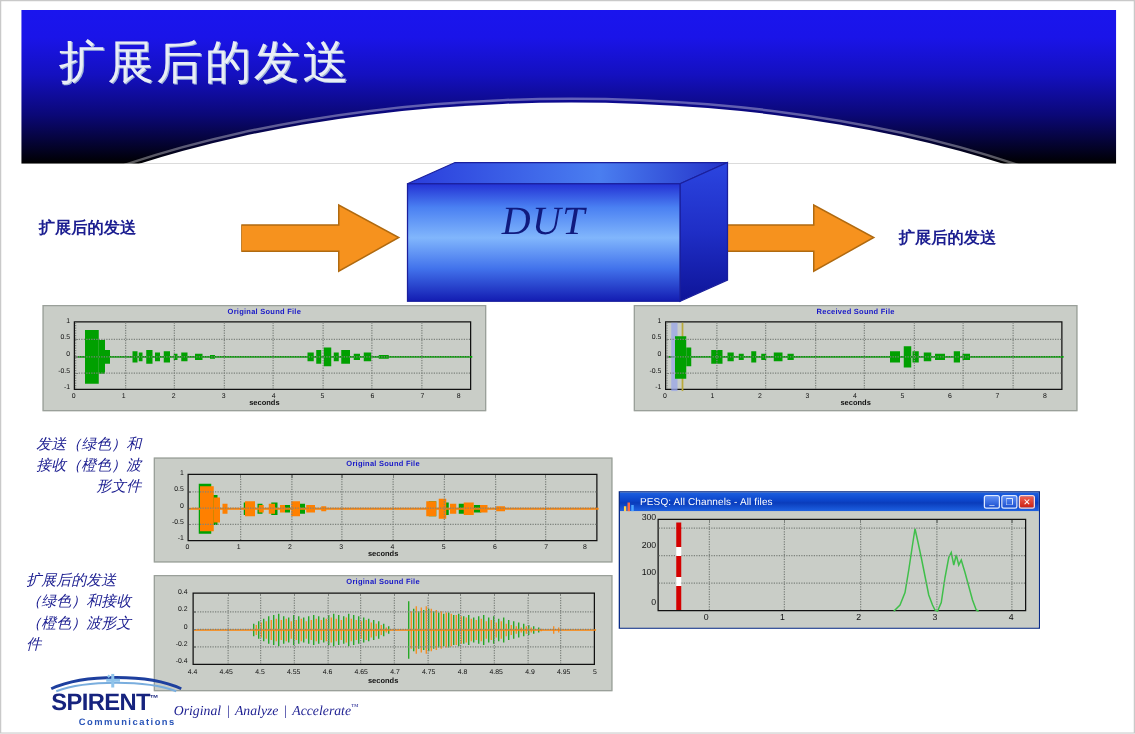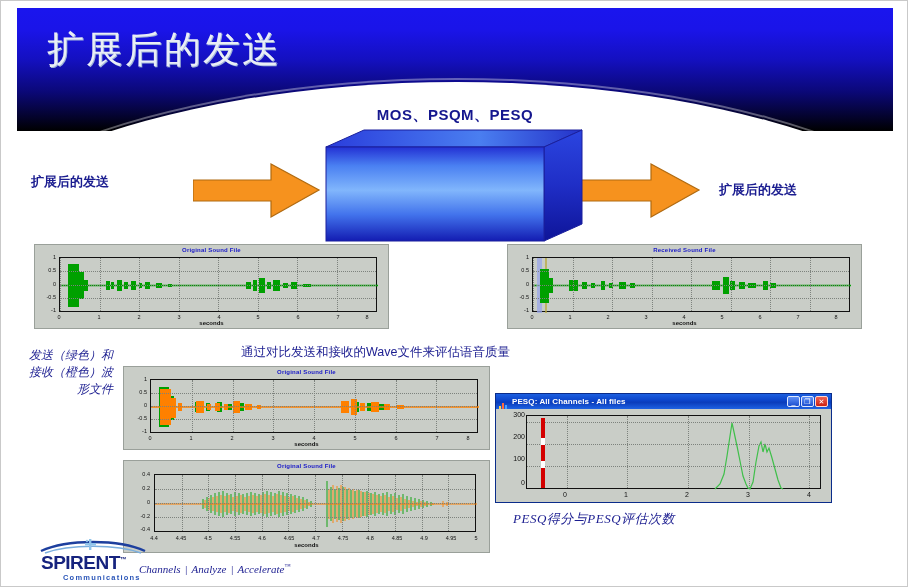--- a/index.html
+++ b/index.html
@@ -61,21 +61,21 @@
      font-family:"Liberation Serif","DejaVu Serif",serif;font-style:italic;
      font-size:13px;color:#1b1d90;letter-spacing:.5px;}
 
   
   .win{position:absolute;left:494px;top:392px;width:337px;height:110px;
        border:1px solid #0a2c8a;box-sizing:border-box;background:#c9cdc7;}
   .win-title{position:absolute;left:0;top:0;right:0;height:15px;
        background:linear-gradient(to bottom,#1c5fe0 0%,#0b43c8 45%,#0a3cbb 55%,#1e62e2 100%);
        display:flex;align-items:center;padding:0 2px;box-sizing:border-box;}
   .win-icon{width:10px;height:9px;margin:0 3px 0 1px;position:relative;flex:0 0 auto;}
-  .win-caption{font-size:8px;font-weight:bold;color:#fff;white-space:nowrap;letter-spacing:.1px;}
+  .win-caption{font-size:8px;font-weight:normal;color:#fff;white-space:nowrap;letter-spacing:.1px;}
   .win-btns{margin-left:auto;display:flex;gap:1px;align-items:center;padding-right:1px;}
   .win-btn{width:13px;height:11px;border:1px solid #dfe9ff;box-sizing:border-box;
      background:linear-gradient(to bottom,#5f8ff5,#1b4fd0);
      display:flex;align-items:center;justify-content:center;
      font-size:7px;color:#fff;border-radius:2px;}
   .win-btn.close{background:linear-gradient(to bottom,#f06252,#cc2113);border-color:#ffd9d2;}
   .win-body{position:absolute;left:0;top:15px;right:0;bottom:0;background:#c9cdc7;}
 
   .redbar{position:absolute;width:4px;background:
      linear-gradient(to bottom,#d40000 0 28%,#ffffff 28% 38%,#d40000 38% 62%,#ffffff 62% 72%,#d40000 72% 100%);}
@@ -97,21 +97,20 @@
 
 <div class="slide">
 
   <div class="header">
     <div class="header-bg"></div>
     <div class="header-arc"></div>
     <div class="header-arc2"></div>
   </div>
   <div class="slide-title">扩展后的发送</div>
 
-  <div class="mos-title">MOS、PSQM、PESQ</div>
 
   <div class="lbl-send">扩展后的发送</div>
   <div class="lbl-recv">扩展后的发送</div>
 
   <svg class="arrow" style="left:192px;top:161px;" width="128" height="58" viewBox="0 0 128 58">
     <polygon points="0,18 78,18 78,2 126,28 78,55 78,39 0,39" fill="#f6921e" stroke="#b06a10" stroke-width="1.2"></polygon>
   </svg>
 
   <svg class="arrow" style="left:572px;top:161px;" width="128" height="58" viewBox="0 0 128 58">
     <polygon points="0,18 78,18 78,2 126,28 78,55 78,39 0,39" fill="#f6921e" stroke="#b06a10" stroke-width="1.2"></polygon>
@@ -134,20 +133,21 @@
       <linearGradient id="sideg" x1="0" y1="0" x2="0" y2="1">
         <stop offset="0%" stop-color="#2b45e0"></stop>
         <stop offset="50%" stop-color="#1f2ec6"></stop>
         <stop offset="100%" stop-color="#0e1498"></stop>
       </linearGradient>
     </defs>
     <polygon points="3,18 41,1 259,1 221,18" fill="url(#topg)" stroke="#1a1f9c" stroke-width="1"></polygon>
     <polygon points="221,18 259,1 259,95 221,112" fill="url(#sideg)" stroke="#1a1f9c" stroke-width="1"></polygon>
     <rect x="3" y="18" width="218" height="94" fill="url(#frontg)" stroke="#1a1f9c" stroke-width="1"></rect>
   </svg>
+  <div class="dut-label" style="left:322px;top:128px;width:224px;">DUT</div>
 
   <div class="plot" style="left:33px;top:243px;width:355px;height:85px;">
     <div class="plot-title">Original Sound File</div>
     <div class="axes" style="left:24px;top:12px;width:318px;height:55px;">
       <div class="gridv" style="left:0%"></div><div class="gridv" style="left:12.5%"></div>
       <div class="gridv" style="left:25%"></div><div class="gridv" style="left:37.5%"></div>
       <div class="gridv" style="left:50%"></div><div class="gridv" style="left:62.5%"></div>
       <div class="gridv" style="left:75%"></div><div class="gridv" style="left:87.5%"></div>
       <div class="gridh" style="top:25%"></div><div class="gridh" style="top:50%"></div>
       <div class="gridh" style="top:75%"></div>
@@ -237,23 +237,23 @@
     <div class="xlab" style="left:90px;top:69px;width:20px;">2</div>
     <div class="xlab" style="left:128px;top:69px;width:20px;">3</div>
     <div class="xlab" style="left:166px;top:69px;width:20px;">4</div>
     <div class="xlab" style="left:204px;top:69px;width:20px;">5</div>
     <div class="xlab" style="left:242px;top:69px;width:20px;">6</div>
     <div class="xlab" style="left:280px;top:69px;width:20px;">7</div>
     <div class="xlab" style="left:318px;top:69px;width:20px;">8</div>
     <div class="xtitle" style="top:75px;">seconds</div>
   </div>
 
-  <div class="cap-center">通过对比发送和接收的Wave文件来评估语音质量</div>
 
   <div class="cap-left1">发送（绿色）和接收（橙色）波形文件</div>
+  <div class="cap-left2">扩展后的发送（绿色）和接收（橙色）波形文件</div>
 
   <div class="plot" style="left:122px;top:365px;width:367px;height:84px;">
     <div class="plot-title">Original Sound File</div>
     <div class="axes" style="left:26px;top:12px;width:328px;height:54px;">
       <div class="gridv" style="left:12.5%"></div><div class="gridv" style="left:25%"></div>
       <div class="gridv" style="left:37.5%"></div><div class="gridv" style="left:50%"></div>
       <div class="gridv" style="left:62.5%"></div><div class="gridv" style="left:75%"></div>
       <div class="gridv" style="left:87.5%"></div>
       <div class="gridh" style="top:25%"></div><div class="gridh" style="top:50%"></div>
       <div class="gridh" style="top:75%"></div>
@@ -492,32 +492,31 @@
       <div class="ylab" style="left:6px;top:46px;width:23px;font-size:7px;">100</div>
       <div class="ylab" style="left:6px;top:70px;width:23px;font-size:7px;">0</div>
       <div class="xlab" style="left:62px;top:82px;width:14px;font-size:7px;">0</div>
       <div class="xlab" style="left:123px;top:82px;width:14px;font-size:7px;">1</div>
       <div class="xlab" style="left:184px;top:82px;width:14px;font-size:7px;">2</div>
       <div class="xlab" style="left:245px;top:82px;width:14px;font-size:7px;">3</div>
       <div class="xlab" style="left:306px;top:82px;width:14px;font-size:7px;">4</div>
     </div>
   </div>
 
-  <div class="cap-pesq">PESQ得分与PESQ评估次数</div>
 
   <svg class="spirent-swoosh" viewBox="0 0 108 16">
     <path d="M2,12 C28,0 80,0 106,12" fill="none" stroke="#1d3f9e" stroke-width="2.4"></path>
     <path d="M6,14 C30,5 78,5 102,14" fill="none" stroke="#7aaede" stroke-width="1.6"></path>
     <g fill="#8fc3ea">
       <rect x="50" y="0" width="2.4" height="11"></rect>
       <rect x="46" y="4" width="11" height="2.4"></rect>
       <rect x="47" y="1" width="2" height="2" transform="rotate(45 48 2)"></rect>
     </g>
   </svg>
   <div class="spirent">
     <span>SPIRENT</span><span class="spirent-tm">™</span>
   </div>
   <div class="spirent-sub">Communications</div>
   <div class="tagline">
-    <span>Channels</span><span class="sep">|</span><span>Analyze</span><span class="sep">|</span><span>Accelerate</span><span class="tm-sup">™</span>
+    <span>Original</span><span class="sep">|</span><span>Analyze</span><span class="sep">|</span><span>Accelerate</span><span class="tm-sup">™</span>
   </div>
 
 </div>
 
 </body></html>

